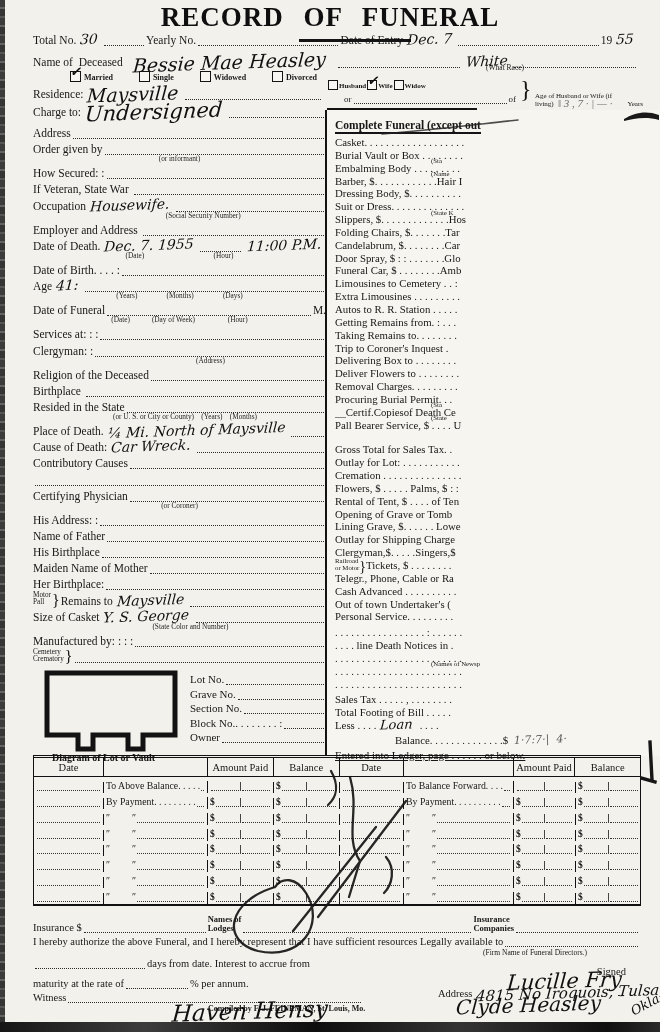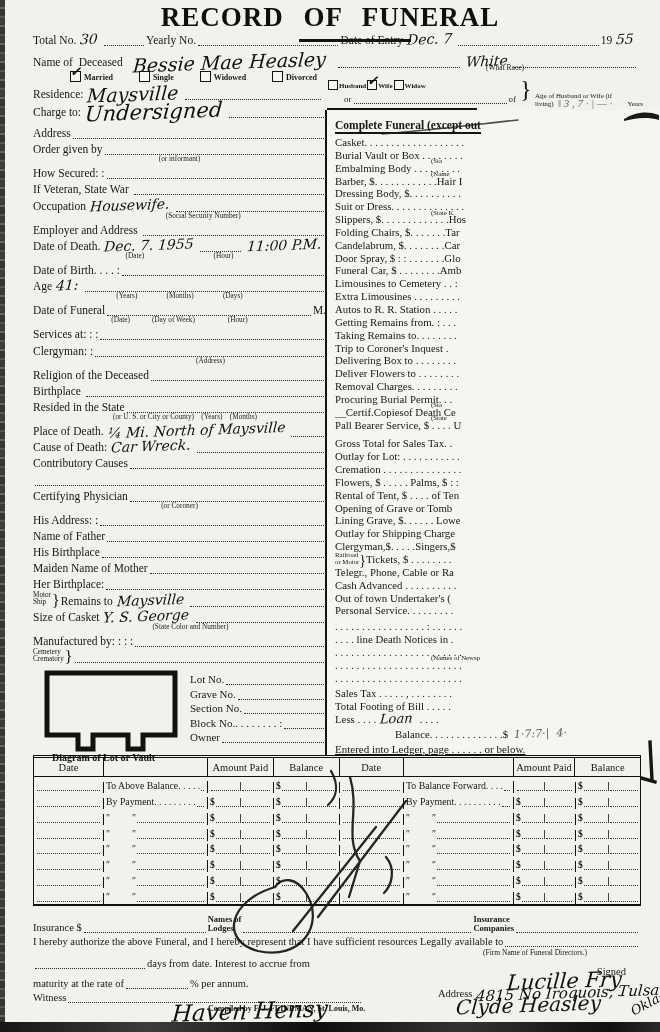--- a/index.html
+++ b/index.html
@@ -60,21 +60,21 @@
   .panel:before{content:"";position:absolute;left:0;top:-2px;width:150px;border-top:2.6px solid #121212;}
   .p-head{font-size:11.5px;font-weight:bold;border-bottom:2px solid #141414;display:inline-block;
           padding-bottom:1px;margin-bottom:2px;white-space:pre;}
   .p-item{position:relative;font-size:10.8px;line-height:12.85px;height:12.85px;white-space:pre;display:flex;align-items:flex-end;}
   .p-item .p-text{white-space:pre;}
   .p-sub{position:absolute;left:96px;top:9.4px;font-size:6.8px;line-height:6.8px;}
   .p-sub:empty{display:none;}
   .p-hw{font-size:13px;} .p-hw2{font-family:"DejaVu Serif",serif;font-style:italic;color:#5a5a5a;font-size:11px;
         margin-left:6px;transform:rotate(-2deg);display:inline-block;}
   .p-hw2:empty{display:none;}
-  .p-item.gap{margin-top:6px;} .p-item.gap-sm{margin-top:3px;}
+  .p-item.gap{margin-top:12px;} .p-item.gap-sm{margin-top:3px;}
   .p-item.balance{margin-left:60px;margin-top:2px;}
   .p-item.entered{text-decoration:underline;margin-top:2px;font-size:11px;}
   .pstack{display:inline-flex;flex-direction:column;font-size:6.8px;line-height:6.8px;}
   .pstack i{font-style:normal;} .pstack i:empty{display:none;}
   .pbrace{font-size:14px;line-height:11px;} .pbrace:empty{display:none;}
   
   .ledger{position:absolute;left:33px;top:755px;width:608px;z-index:6;border-top:3px double #111;
           border-bottom:2px solid #111;border-left:1.2px solid #111;border-right:1.2px solid #111;box-sizing:border-box;background:transparent;}
   .lhead{display:flex;border-bottom:1.6px solid #111;}
   .hc{border-right:1.2px solid #111;text-align:center;font-size:10.5px;padding:4px 0 3px;box-sizing:border-box;}
@@ -500,21 +500,21 @@
           <span class="dots"></span>
 
         </div>
 
       </div>
 
       <div class="fblock">
         <div class="frow">
           <span class="stk">
             <i>Motor</i>
-            <i>Ship</i>
+            <i>Pall</i>
           </span>
           <span class="brace">}</span>
           <span class="lbl">Remains to</span>
           <span class="hw">Maysville</span>
           <span class="dots"></span>
 
         </div>
 
       </div>
 

